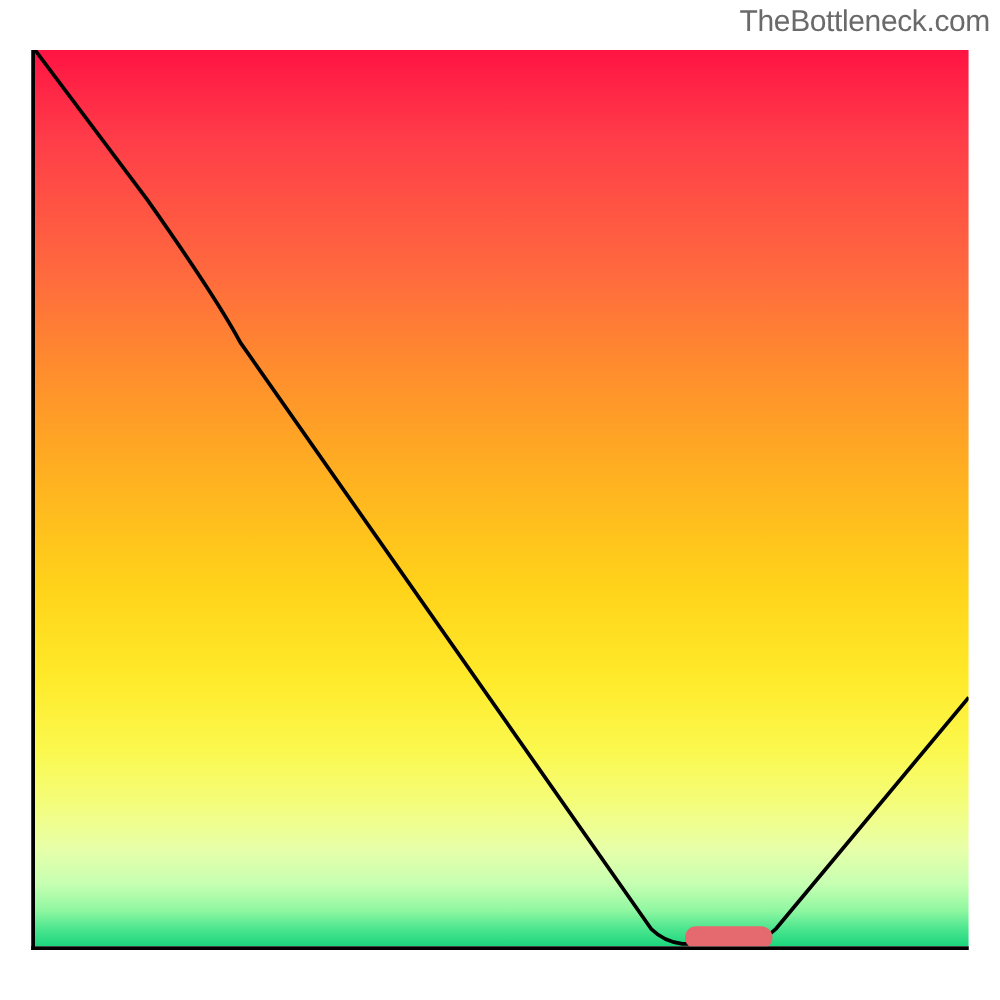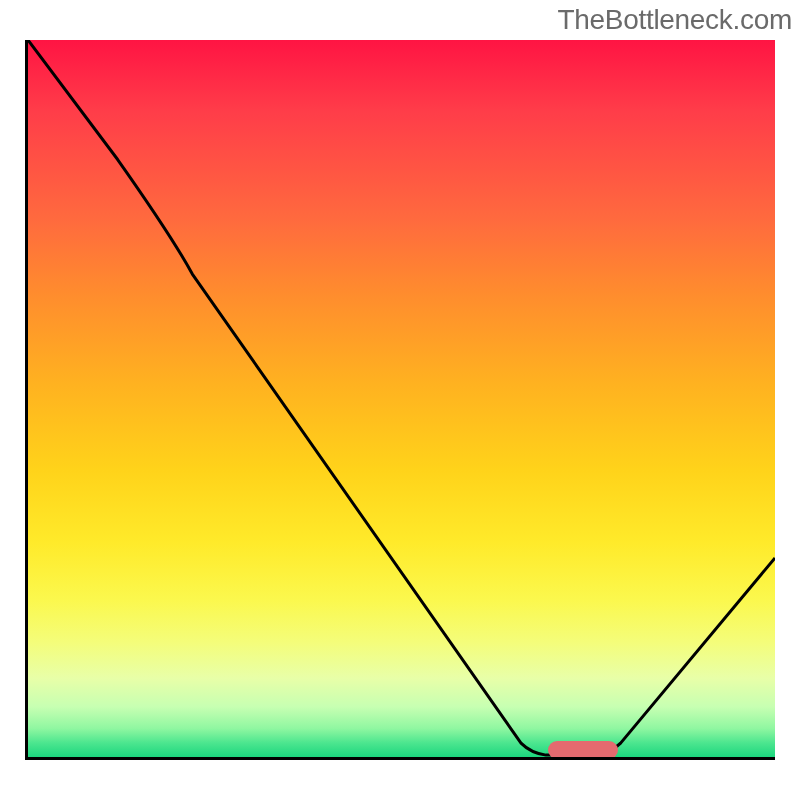--- a/index.html
+++ b/index.html
@@ -12,21 +12,21 @@
   }
   .wrap {
     position: relative;
     width: 800px;
     height: 800px;
   }
   .watermark {
     position: absolute;
     top: 4px;
     right: 8px;
-    font-size: 28px;
+    font-size: 24px;
     font-weight: 500;
     color: #6a6a6a;
     letter-spacing: -0.3px;
   }
   .plot {
     position: absolute;
     left: 25px;
     top: 40px;
     width: 750px;
     height: 720px;

